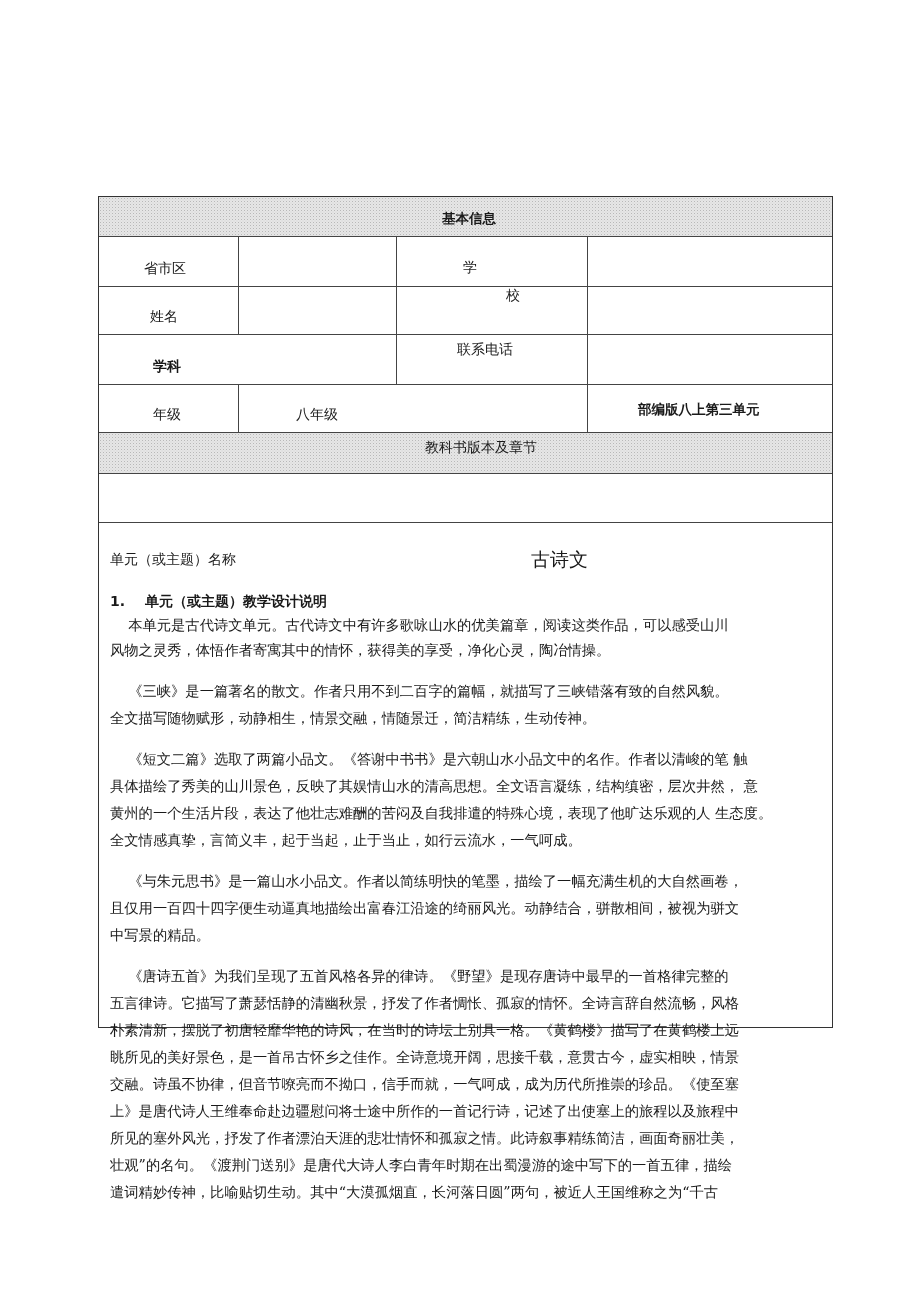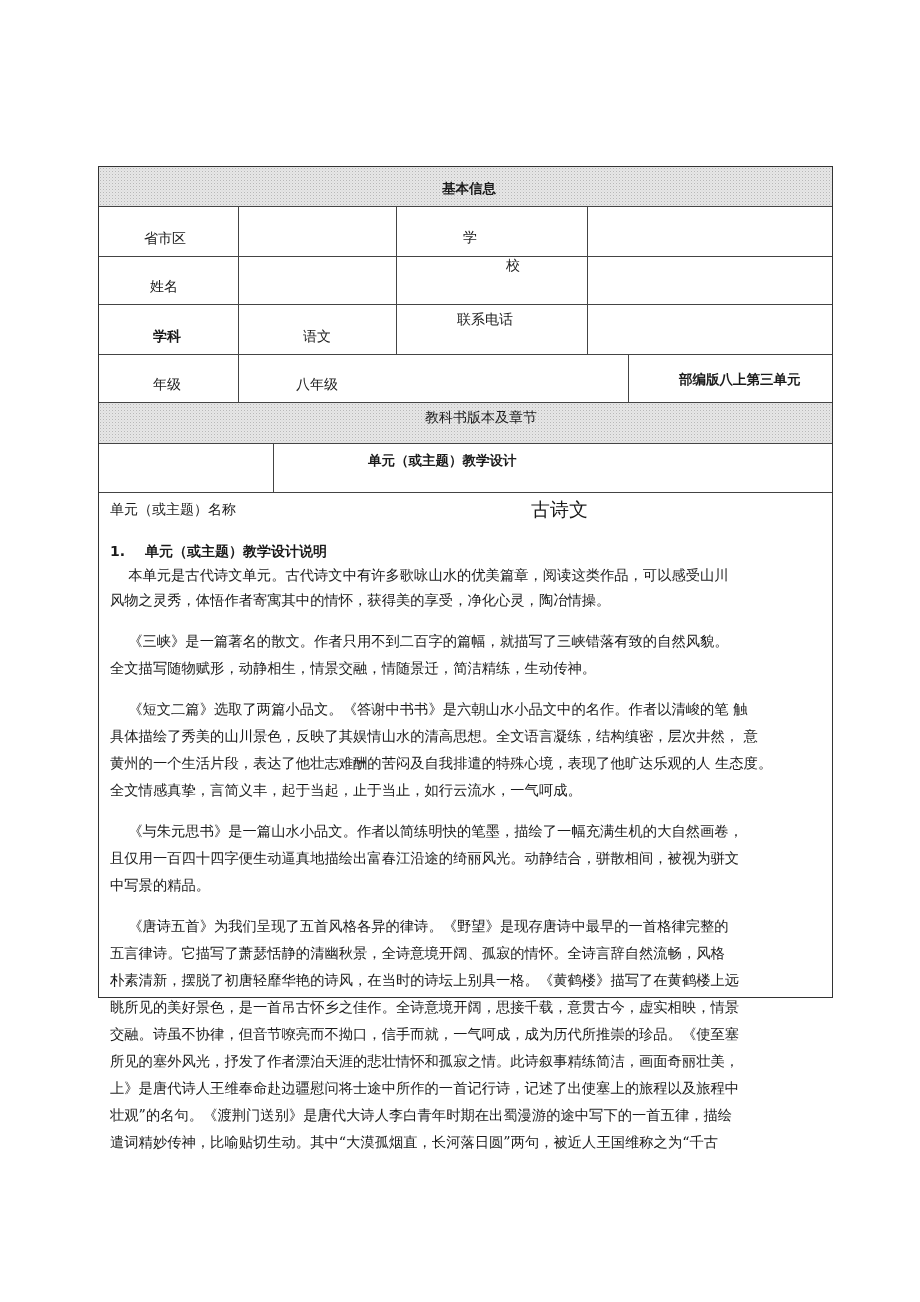--- a/index.html
+++ b/index.html
@@ -2,21 +2,21 @@
 <html><head>
   <meta charset="utf-8">
   <style>
     html, body { margin: 0; padding: 0; background: #ffffff; }
     body {
       width: 920px; height: 1302px; position: relative; overflow: hidden;
       font-family: "DejaVu Serif", "Liberation Serif", serif;
       color: #1a1a1a;
     }
     .doc-table {
-      position: absolute; left: 98px; top: 166px; width: 735px; height: 832px;
+      position: absolute; left: 98px; top: 196px; width: 735px; height: 832px;
       border: 1.5px solid #333; box-sizing: border-box;
     }
     .row { position: absolute; left: 0; right: 0; box-sizing: border-box; border-bottom: 1.5px solid #444; }
     .shaded {
       background-color: #e6e6e6;
       background-image:
         radial-gradient(#b8b8b8 0.6px, transparent 0.8px),
         radial-gradient(#d0d0d0 0.6px, transparent 0.8px);
       background-size: 3px 3px, 3px 3px;
       background-position: 0 0, 1.5px 1.5px;
@@ -73,56 +73,50 @@
       </div>
     <div class="cell bl" style="left:488px;right:0;">
         <span class="txt"></span>
       </div>
   </div>
 
   <div class="row" style="top:138px;height:50px;">
     <div class="cell" style="left:0;width:139px;">
         <span class="txt" style="left:54px;top:23px;font-weight:bold;">学科</span>
       </div>
-    <div class="cell bl" style="left:139px;width:158px;">
-        <span class="txt" style="left:64px;top:23px;">语文</span>
-      </div>
     <div class="cell bl" style="left:297px;width:191px;">
         <span class="txt" style="left:60px;top:6px;">联系电话</span>
       </div>
     <div class="cell bl" style="left:488px;right:0;">
         <span class="txt"></span>
       </div>
   </div>
 
   <div class="row" style="top:188px;height:48px;">
     <div class="cell" style="left:0;width:139px;">
         <span class="txt" style="left:54px;top:21px;">年级</span>
       </div>
     <div class="cell bl" style="left:139px;width:158px;">
         <span class="txt" style="left:57px;top:21px;">八年级</span>
       </div>
-    <div class="cell bl" style="left:488px;right:0;margin-left:41px;">
+    <div class="cell bl" style="left:488px;right:0;">
         <span class="txt bold" style="left:50px;top:16px;">部编版八上第三单元</span>
       </div>
   </div>
 
   <div class="row shaded" style="top:236px;height:41px;">
     <span class="txt" style="left:326px;top:6px;font-size:14px;">教科书版本及章节</span>
   </div>
 
   <div class="row" style="top:277px;height:49px;">
     <div class="cell" style="left:0;width:174px;"></div>
-    <div class="cell bl" style="left:174px;right:0;">
-        <span class="txt bold" style="left:94px;top:8px;">单元（或主题）教学设计</span>
-      </div>
   </div>
 
   <div class="content">
-    <div style="position:relative;height:26px;">
+    <div style="position:relative;height:26px;margin-top:20px;">
       <span class="txt" style="left:11px;top:3px;font-size:14px;">单元（或主题）名称</span>
       <span class="txt" style="left:432px;top:3px;font-size:19px;">古诗文</span>
     </div>
     <div style="height:20px;"></div>
     <div class="heading">
       <span class="num">1.</span><span>单元（或主题）教学设计说明</span>
     </div>
 
     <div>
       <p style="line-height:24px;">    本单元是古代诗文单元。古代诗文中有许多歌咏山水的优美篇章，阅读这类作品，可以感受山川</p>
@@ -142,23 +136,23 @@
     </div>
     <div class="para-gap"></div>
     <div>
       <p>    《与朱元思书》是一篇山水小品文。作者以简练明快的笔墨，描绘了一幅充满生机的大自然画卷，</p>
       <p>且仅用一百四十四字便生动逼真地描绘出富春江沿途的绮丽风光。动静结合，骈散相间，被视为骈文</p>
       <p>中写景的精品。</p>
     </div>
     <div class="para-gap"></div>
     <div>
       <p>    《唐诗五首》为我们呈现了五首风格各异的律诗。《野望》是现存唐诗中最早的一首格律完整的</p>
-      <p>五言律诗。它描写了萧瑟恬静的清幽秋景，全诗意境开阔、孤寂的情怀。全诗言辞自然流畅，风格</p>
+      <p>五言律诗。它描写了萧瑟恬静的清幽秋景，抒发了作者惆怅、孤寂的情怀。全诗言辞自然流畅，风格</p>
       <p>朴素清新，摆脱了初唐轻靡华艳的诗风，在当时的诗坛上别具一格。《黄鹤楼》描写了在黄鹤楼上远</p>
       <p>眺所见的美好景色，是一首吊古怀乡之佳作。全诗意境开阔，思接千载，意贯古今，虚实相映，情景</p>
       <p>交融。诗虽不协律，但音节嘹亮而不拗口，信手而就，一气呵成，成为历代所推崇的珍品。《使至塞</p>
+      <p>上》是唐代诗人王维奉命赴边疆慰问将士途中所作的一首记行诗，记述了出使塞上的旅程以及旅程中</p>
       <p>所见的塞外风光，抒发了作者漂泊天涯的悲壮情怀和孤寂之情。此诗叙事精练简洁，画面奇丽壮美，</p>
-      <p>上》是唐代诗人王维奉命赴边疆慰问将士途中所作的一首记行诗，记述了出使塞上的旅程以及旅程中</p>
       <p>壮观”的名句。《渡荆门送别》是唐代大诗人李白青年时期在出蜀漫游的途中写下的一首五律，描绘</p>
       <p>遣词精妙传神，比喻贴切生动。其中“大漠孤烟直，长河落日圆”两句，被近人王国维称之为“千古</p>
     </div>
   </div>
 </div>
 
 </body></html>

